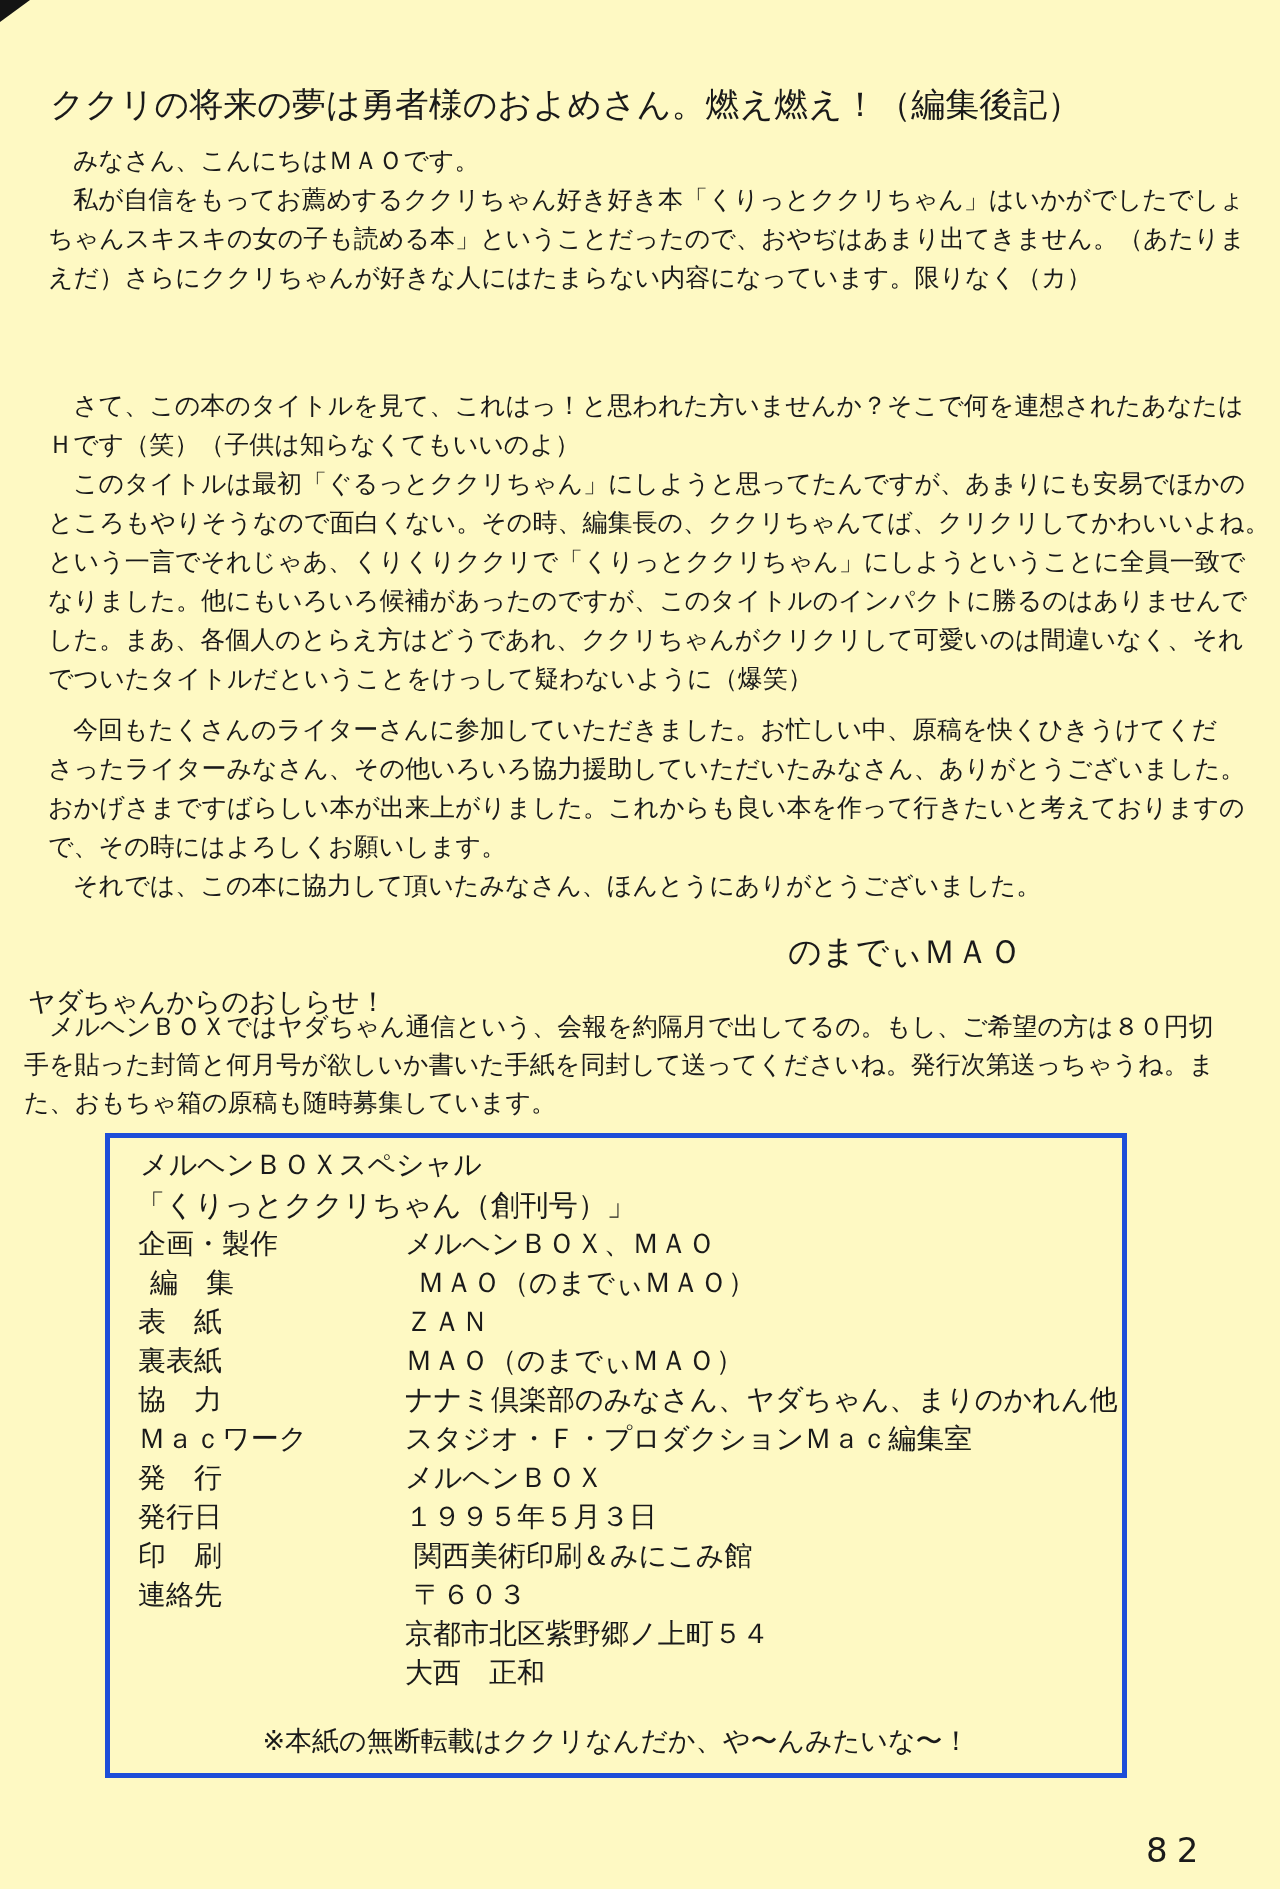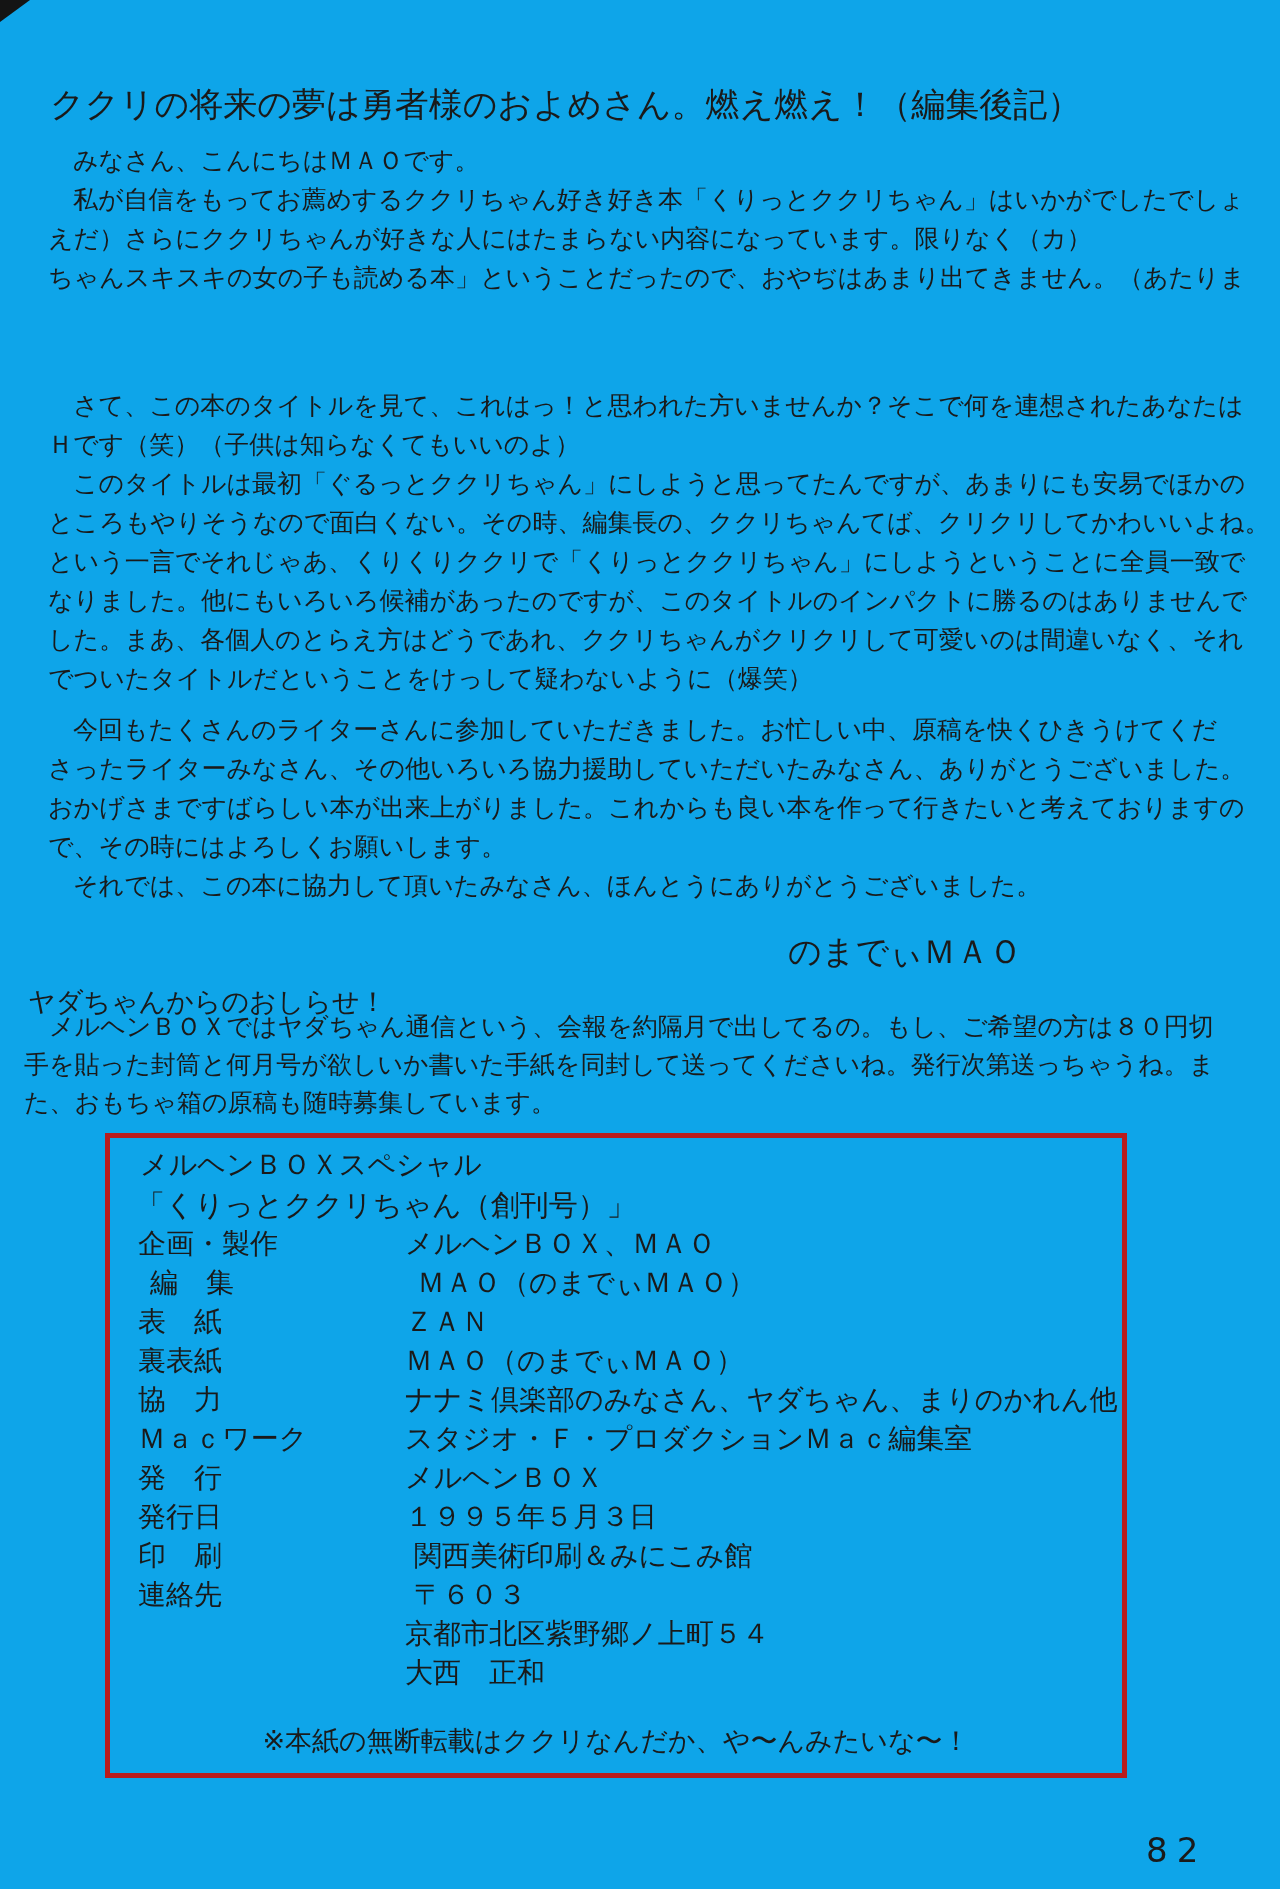--- a/index.html
+++ b/index.html
@@ -1,19 +1,19 @@
 <!DOCTYPE html>
 <html><head>
 <meta charset="utf-8">
 <style>
   html,body{margin:0;padding:0;background:#e8e8e6;}
   .page{
     position:relative;
     width:1280px;height:1889px;
-    background:#0ea5e9;
+    background:#fef9c3;
     font-family:"DejaVu Sans",sans-serif;
     color:#1a1a1a;
     overflow:hidden;
   }
   .corner-mark{
     position:absolute;top:0;left:0;
     width:0;height:0;
     border-top:22px solid #141414;
     border-right:30px solid transparent;
   }
@@ -30,21 +30,21 @@
   }
   .notice-heading{
     position:absolute;left:28px;top:984px;
     font-size:27px;white-space:pre;
   }
   .notice-para{position:absolute;left:24px;top:1008px;font-size:25px;line-height:38px;}
   .notice-para .line{white-space:pre;}
   .colophon{
     position:absolute;left:105px;top:1133px;
     width:1012px;height:635px;
-    border:5px solid #b91c1c;
+    border:5px solid #1d4ed8;
     background:transparent;
   }
   .colophon .series{position:absolute;left:30px;top:8px;font-size:28px;white-space:pre;}
   .colophon .book-title{position:absolute;left:26px;top:48px;font-size:29px;white-space:pre;}
   .colophon .row{position:absolute;left:0;width:100%;height:39px;font-size:28px;}
   .colophon .row .label{position:absolute;left:28px;white-space:pre;}
   .colophon .row .value{position:absolute;left:295px;white-space:pre;}
   .colophon .note{
     position:absolute;left:0;top:585px;width:100%;
     text-align:center;font-size:27px;white-space:pre;
@@ -60,22 +60,22 @@
 <div class="page">
 
   <div class="corner-mark"></div>
   <div class="speck" style="left:1008px;top:484px;"></div>
 
   <div class="title">ククリの将来の夢は勇者様のおよめさん。燃え燃え！（編集後記）</div>
 
   <div class="essay" style="top:141px;">
     <div class="line">　みなさん、こんにちはＭＡＯです。</div>
     <div class="line">　私が自信をもってお薦めするククリちゃん好き好き本「くりっとククリちゃん」はいかがでしたでしょ</div>
+    <div class="line">ちゃんスキスキの女の子も読める本」ということだったので、おやぢはあまり出てきません。（あたりま</div>
     <div class="line">えだ）さらにククリちゃんが好きな人にはたまらない内容になっています。限りなく（カ）</div>
-    <div class="line">ちゃんスキスキの女の子も読める本」ということだったので、おやぢはあまり出てきません。（あたりま</div>
   </div>
 
   <div class="essay" style="top:386px;">
     <div class="line">　さて、この本のタイトルを見て、これはっ！と思われた方いませんか？そこで何を連想されたあなたは</div>
     <div class="line">Ｈです（笑）（子供は知らなくてもいいのよ）</div>
     <div class="line">　このタイトルは最初「ぐるっとククリちゃん」にしようと思ってたんですが、あまりにも安易でほかの</div>
     <div class="line">ところもやりそうなので面白くない。その時、編集長の、ククリちゃんてば、クリクリしてかわいいよね。</div>
     <div class="line">という一言でそれじゃあ、くりくりククリで「くりっとククリちゃん」にしようということに全員一致で</div>
     <div class="line">なりました。他にもいろいろ候補があったのですが、このタイトルのインパクトに勝るのはありませんで</div>
     <div class="line">した。まあ、各個人のとらえ方はどうであれ、ククリちゃんがクリクリして可愛いのは間違いなく、それ</div>

